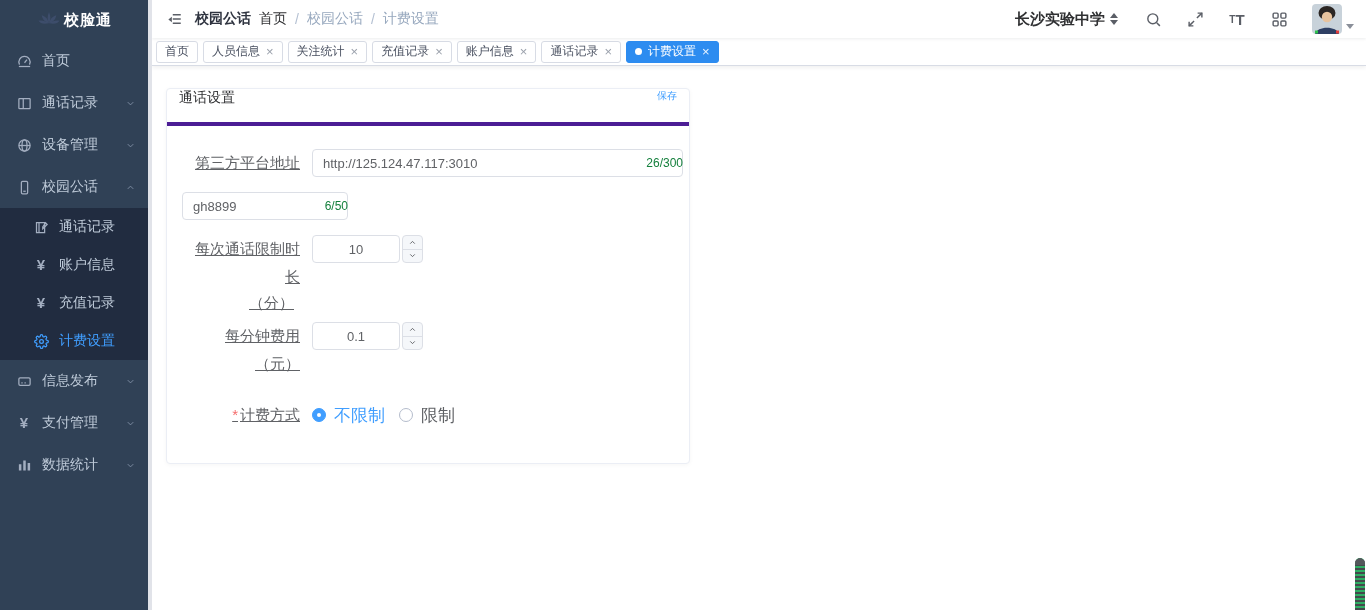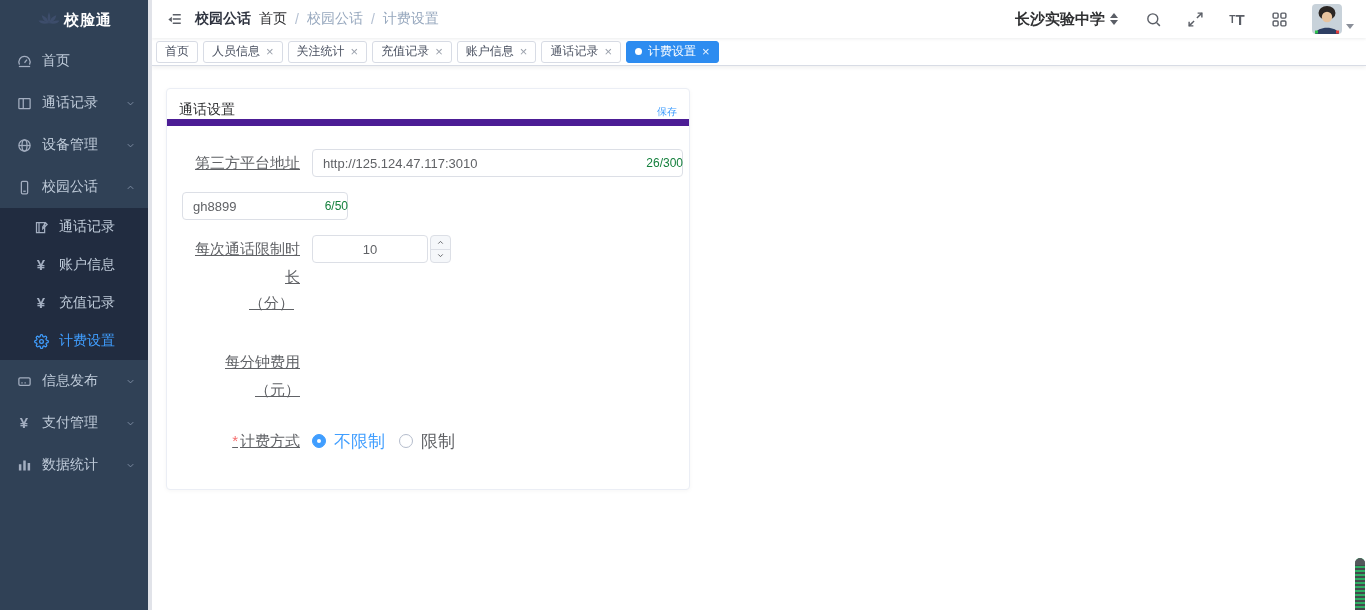--- a/index.html
+++ b/index.html
@@ -58,39 +58,39 @@
   .tab .dot { display:none; width:7px; height:7px; border-radius:50%; background:#fff; margin-right:6px; }
   .tab .close { color:#9aa0ab; font-size:13px; margin-left:6px; line-height:1; cursor:pointer; }
   .tab.active { background:#2d8cf0; border-color:#2d8cf0; color:#fff; }
   .tab.active .dot { display:inline-block; }
   .tab.active .close { color:#eaf4ff; }
 
   
   .content { padding:22px 0 0 14px; }
   .card { width:524px; background:#fff; border:1px solid #ebeef5; border-radius:4px;
     box-shadow:0 1px 4px rgba(0,0,0,.04); }
-  .card-header { height:37px; display:flex; align-items:flex-end; padding:0 12px;
-    border-bottom:7px solid #4c1d95;gap:24px; }
+  .card-header { height:37px; display:flex; align-items:flex-start; padding:0 12px;
+    border-bottom:4px solid #4c1d95;gap:24px; }
   .card-title { font-size:14px; color:#303133; }
   .save-link { margin-left:auto; font-size:10px; color:#409eff; cursor:pointer; }
   .card-body { padding:8px 15px 34px; }
   .form-row { display:flex; margin-top:15px; }
   .form-label { width:130px; padding-right:12px; text-align:right; font-size:15px;
     color:#606266; line-height:28px; flex:0 0 130px;text-decoration:underline; }
   .form-label .req { color:#f56c6c; margin-right:2px; }
   .label-line2 { line-height:24px; padding-right:6px; }
-  .dur-row { margin-bottom:33px; }
+  .dur-row { margin-bottom:7px; }
   .input-wrap { position:relative; height:28px; }
   .txt-input { height:28px; border:1px solid #dcdfe6; border-radius:4px; padding:0 52px 0 10px;
     font-size:13px; color:#606266; outline:none; background:#fff; font-family:inherit; }
   .w-platform { width:371px; }
   .w-password { width:166px; }
   .counter { position:absolute; right:0; top:0; line-height:28px; font-size:12px; color:#15803d; }
   .num-group { display:flex; gap:2px; }
-  .num-input { width:116px; height:28px; text-align:center; border:1px solid #dcdfe6;
+  .num-input { width:88px; height:28px; text-align:center; border:1px solid #dcdfe6;
     border-radius:4px; font-size:13px; color:#606266; outline:none; font-family:inherit; }
   .spinner { width:21px; height:28px; border:1px solid #dcdfe6; border-radius:4px; overflow:hidden;
     display:flex; flex-direction:column; background:#f5f7fa; }
   .spin-btn { flex:1; display:flex; align-items:center; justify-content:center; color:#606266; cursor:pointer; }
   .spin-btn.up { border-bottom:1px solid #dcdfe6; }
   .radio-row { margin-top:23px; }
   .radio-group { display:flex; align-items:center; height:28px; }
   .radio { display:flex; align-items:center; margin-right:14px; font-size:17px; color:#606266; cursor:pointer; }
   .radio .rbtn { width:14px; height:14px; border-radius:50%; border:1px solid #b4bccc;
     background:#fff; margin-right:8px; position:relative; flex:0 0 14px; }
@@ -397,20 +397,35 @@
                 <svg width="9" height="9" viewBox="0 0 24 24" fill="none" stroke="currentColor" stroke-width="2.5">
                     <path d="M6 9l6 6 6-6"></path>
                   </svg>
               </span>
             </span>
           </span>
         </div>
 
         <div class="form-row" style="margin-top:0">
           <span class="form-label">每分钟费用（元）</span>
+          <span class="num-group">
+            <input class="num-input" value="0.1" style="">
+            <span class="spinner">
+              <span class="spin-btn up">
+                <svg width="9" height="9" viewBox="0 0 24 24" fill="none" stroke="currentColor" stroke-width="2.5">
+                    <path d="M6 15l6-6 6 6"></path>
+                  </svg>
+              </span>
+              <span class="spin-btn">
+                <svg width="9" height="9" viewBox="0 0 24 24" fill="none" stroke="currentColor" stroke-width="2.5">
+                    <path d="M6 9l6 6 6-6"></path>
+                  </svg>
+              </span>
+            </span>
+          </span>
         </div>
 
         <div class="form-row radio-row">
           <span class="form-label">
             <span class="req">*</span><span>计费方式</span>
           </span>
           <span class="radio-group">
             <span class="radio selected">
               <span class="rbtn"></span>
               <span class="rlbl">不限制</span>

